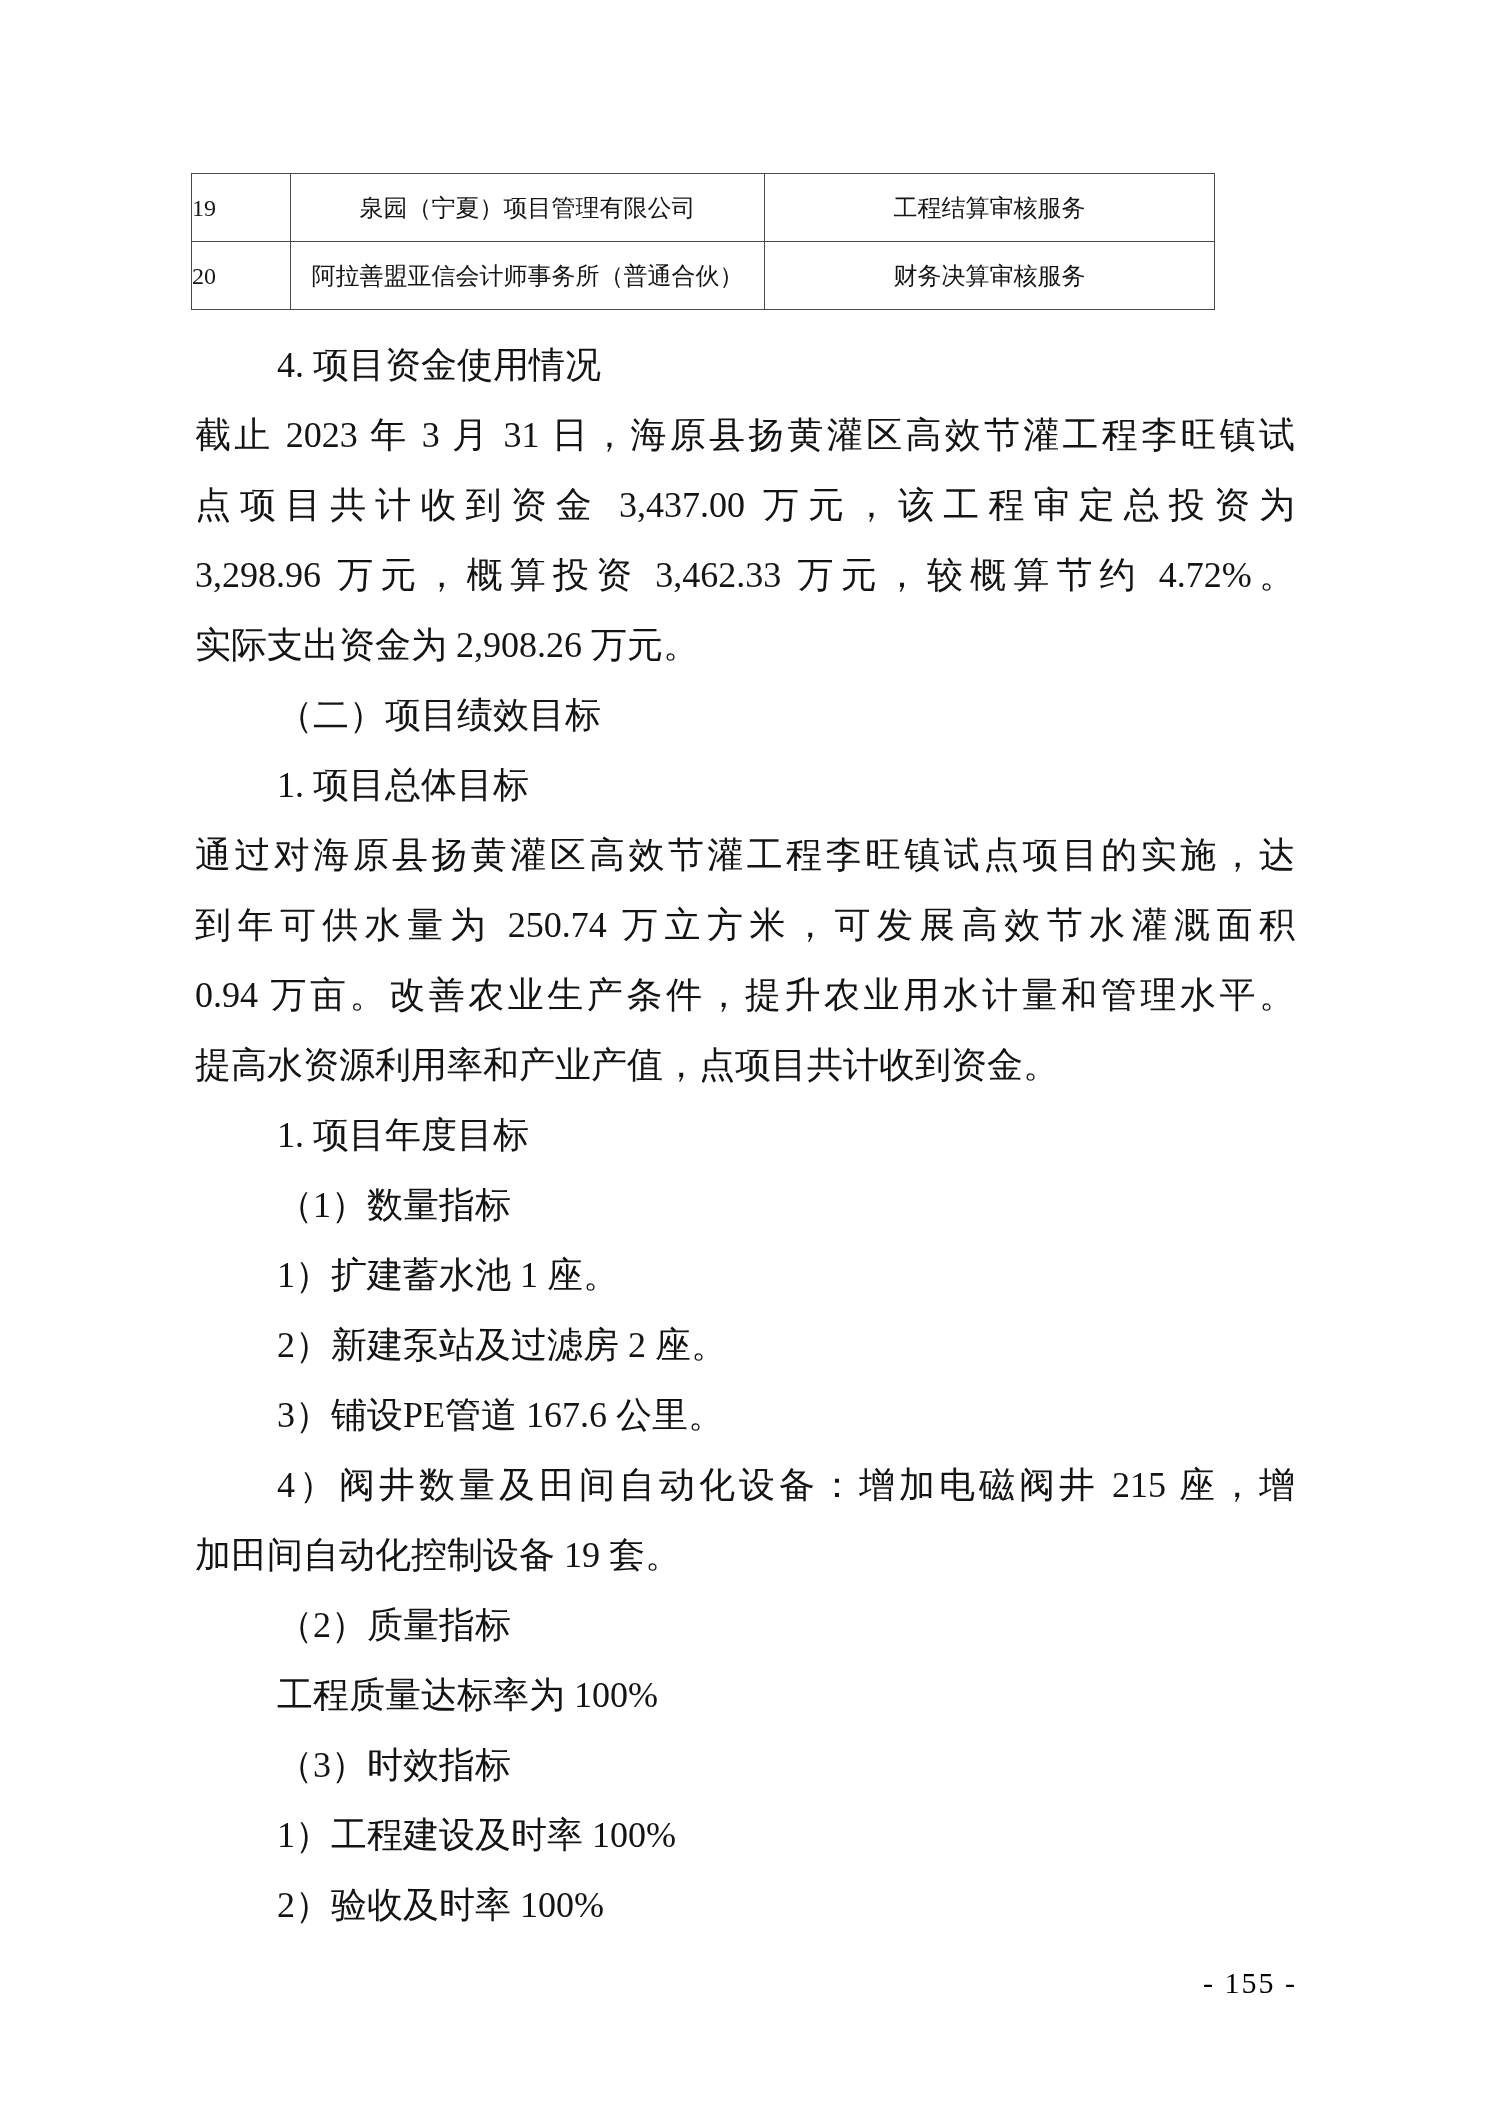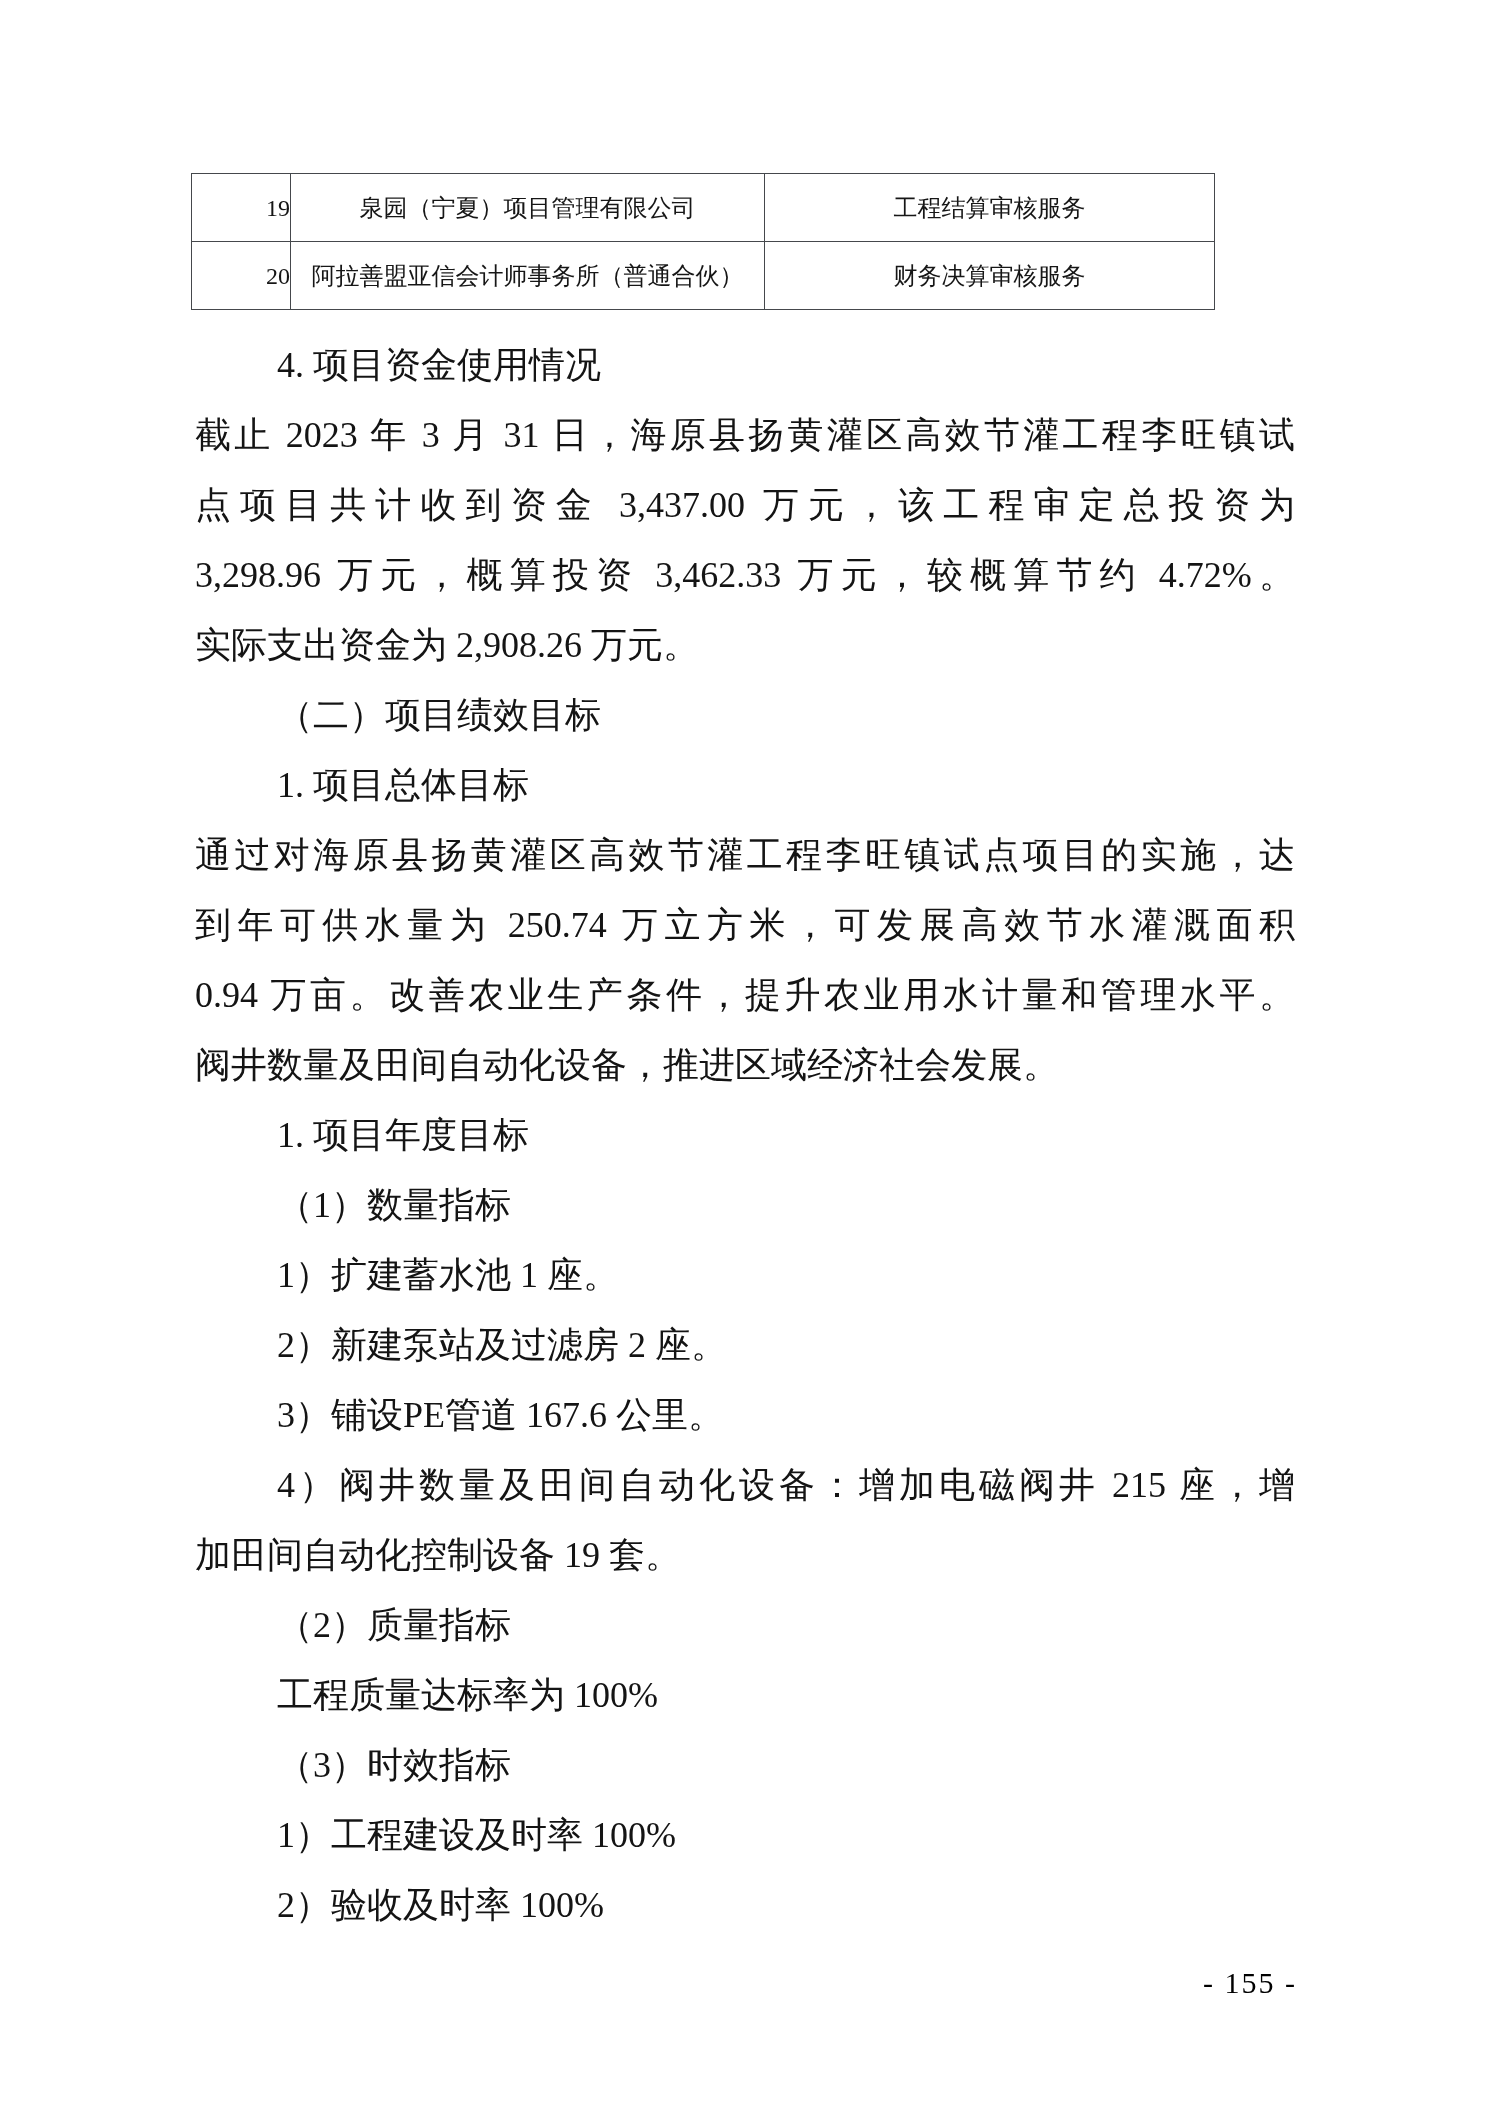--- a/index.html
+++ b/index.html
@@ -27,21 +27,21 @@
     border: 1px solid #45484c;
     height: 67px;
     font-size: 24px;
     line-height: 30px;
     padding: 0 8px;
     vertical-align: middle;
     white-space: nowrap;
     overflow: hidden;
     text-align: center;
   }
-  .doc-table td.num { text-align: right; padding: 0; }
+  .doc-table td.num { text-align: left; padding: 0; }
   .col-no   { width: 99px;  }
   .col-name { width: 474px; }
   .col-svc  { width: 450px; }
 
   
   .content {
     position: absolute;
     left: 195px;
     top: 330px;
     width: 1100px;
@@ -96,21 +96,21 @@
       <div class="blk indent">4. 项目资金使用情况</div>
       <div class="blk justify">截止 2023 年 3 月 31 日，海原县扬黄灌区高效节灌工程李旺镇试</div>
       <div class="blk justify">点项目共计收到资金 3,437.00 万元，该工程审定总投资为</div>
       <div class="blk justify">3,298.96 万元，概算投资 3,462.33 万元，较概算节约 4.72%。</div>
       <div class="blk">实际支出资金为 2,908.26 万元。</div>
       <div class="blk indent">（二）项目绩效目标</div>
       <div class="blk indent">1. 项目总体目标</div>
       <div class="blk justify">通过对海原县扬黄灌区高效节灌工程李旺镇试点项目的实施，达</div>
       <div class="blk justify">到年可供水量为 250.74 万立方米，可发展高效节水灌溉面积</div>
       <div class="blk justify">0.94 万亩。改善农业生产条件，提升农业用水计量和管理水平。</div>
-      <div class="blk">阀井数量及田间自动化设备，推进区域经济社会发展。</div>
+      <div class="blk">提高水资源利用率和产业产值，点项目共计收到资金。</div>
       <div class="blk indent">1. 项目年度目标</div>
       <div class="blk indent">（1）数量指标</div>
       <div class="blk indent">1）扩建蓄水池 1 座。</div>
       <div class="blk indent">2）新建泵站及过滤房 2 座。</div>
       <div class="blk indent">3）铺设PE管道 167.6 公里。</div>
       <div class="blk indent justify">4）阀井数量及田间自动化设备：增加电磁阀井 215 座，增</div>
       <div class="blk">加田间自动化控制设备 19 套。</div>
       <div class="blk indent">（2）质量指标</div>
       <div class="blk indent">工程质量达标率为 100%</div>
       <div class="blk indent">（3）时效指标</div>

